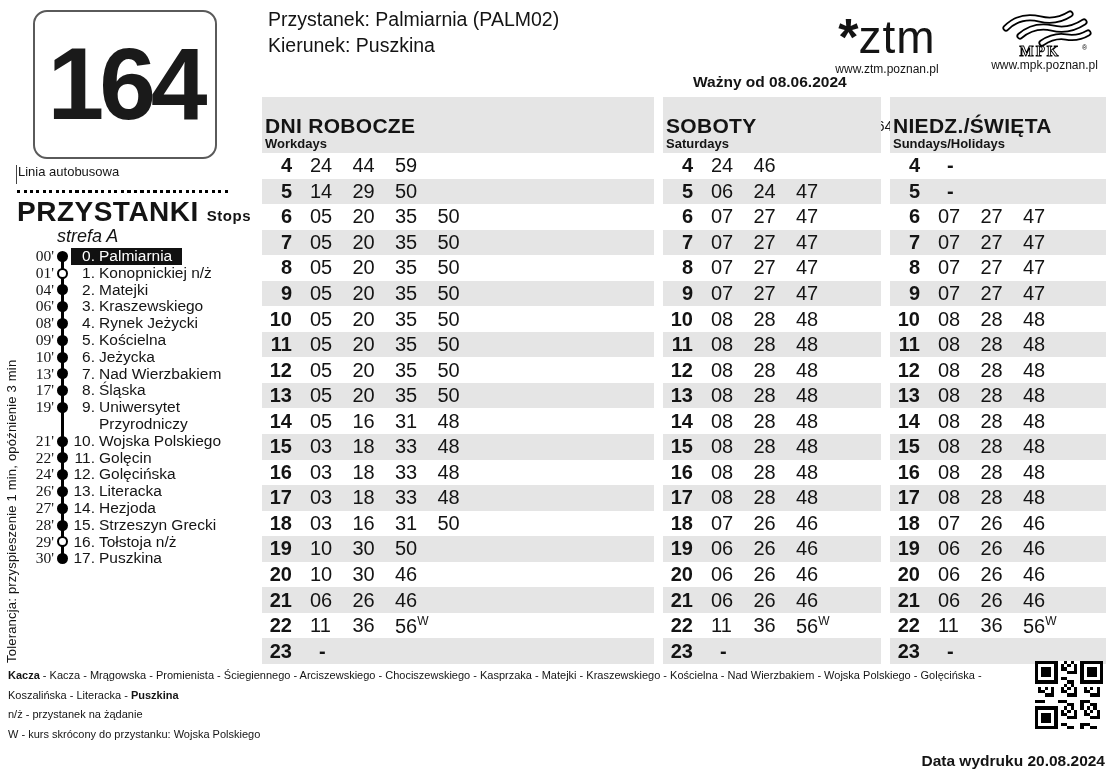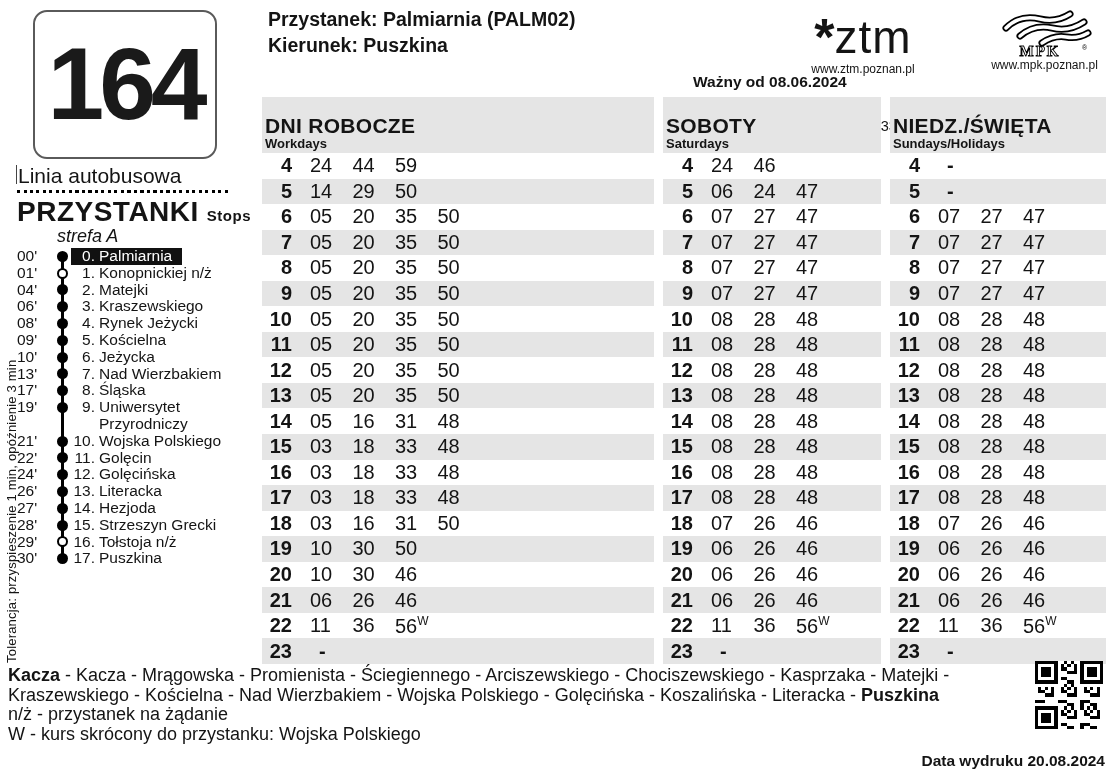--- a/index.html
+++ b/index.html
@@ -3,50 +3,50 @@
 <meta charset="utf-8">
 <style>
   html,body{margin:0;padding:0;background:#fff;}
   .page{position:relative;width:1113px;height:782px;background:#fff;overflow:hidden;
         font-family:"Liberation Sans",sans-serif;color:#141414;}
 
   
   .line-box{position:absolute;left:33px;top:10px;width:180px;height:145px;
             border:2px solid #5a5a5a;border-radius:14px;display:flex;align-items:center;justify-content:center;}
   .line-number{font-size:102px;font-weight:bold;letter-spacing:-5px;color:#1a1a1a;}
-  .line-type{position:absolute;left:18px;top:164px;font-size:21px;}
+  .line-type{position:absolute;left:18px;top:164px;font-size:13px;}
   .tick{position:absolute;left:16px;top:165px;width:1px;height:19px;background:#444;}
   .dotline{position:absolute;left:17px;top:190px;width:212px;height:3px;
            background:repeating-linear-gradient(90deg,#000 0 3px,transparent 3px 6.5px);}
 
   
   .stops-panel{position:absolute;left:17px;top:197px;width:248px;}
   .stops-title{font-size:28px;font-weight:bold;letter-spacing:.5px;line-height:30px;}
   .stops-title-en{font-size:15px;font-weight:bold;margin-left:8px;letter-spacing:.5px;}
   .zone{font-style:italic;font-size:18px;margin:0 0 3px 40px;line-height:18px;}
   .stops-list{position:relative;}
   .s-line{position:absolute;left:44px;top:8px;width:3px;height:302px;background:#000;}
   .s-row{display:flex;align-items:flex-start;line-height:16.8px;font-size:15.5px;position:relative;}
-  .s-time{width:37px;flex:none;}
+  .s-time{width:37px;text-align:right;flex:none;font-family:Liberation Serif, serif;}
   .s-bullet{width:17px;flex:none;display:flex;justify-content:center;align-items:center;height:16.8px;}
   .dot{width:11px;height:11px;border-radius:50%;background:#000;}
   .dot.open{background:#fff;border:2.5px solid #000;box-sizing:border-box;}
   .s-label{display:flex;flex:none;max-width:186px;}
   .s-num{width:24px;text-align:right;flex:none;padding-right:4px;}
   .s-name{white-space:nowrap;}
   .s-label.current{background:#111;color:#fff;padding-right:10px;}
   .tolerance{position:absolute;left:4px;top:663px;transform:rotate(-90deg);transform-origin:0 0;
              font-size:13px;white-space:nowrap;letter-spacing:.2px;}
 
   
-  .main-header{position:absolute;left:268px;top:6px;font-size:19.5px;font-weight:bold;line-height:26px;}
+  .main-header{position:absolute;left:268px;top:6px;font-size:19.5px;font-weight:normal;line-height:26px;}
   .valid-from{position:absolute;left:693px;top:73px;font-size:15.5px;font-weight:bold;}
 
   
-  .ztm-block{position:absolute;left:803px;top:12px;width:120px;text-align:center;}
+  .ztm-block{position:absolute;left:827px;top:12px;width:120px;text-align:center;}
   .ztm-logo{height:50px;line-height:50px;white-space:nowrap;}
   .ztm-star{font-size:52px;font-weight:bold;vertical-align:-2px;}
   .ztm-text{font-size:46px;letter-spacing:1px;}
   .org-site{font-size:12px;line-height:15px;}
   .org-tel{font-size:14.5px;line-height:18px;margin-top:40px;}
   .mpk-block{position:absolute;left:982px;top:6px;width:125px;text-align:center;}
   .mpk-logo{display:block;margin:0 auto;}
 
   
   .tt{position:absolute;top:97px;}
@@ -54,21 +54,21 @@
   .tt-title{font-size:21px;font-weight:bold;line-height:23px;letter-spacing:.3px;}
   .tt-sub{font-size:13px;font-weight:bold;line-height:14px;}
   .tt-row{display:flex;align-items:center;height:25.55px;font-size:20px;white-space:nowrap;}
   .tt-row.stripe{background:#e5e5e5;}
   .tt-hour{width:30px;text-align:right;font-weight:bold;flex:none;}
   .tt-min{width:42.5px;flex:none;box-sizing:border-box;padding-left:18px;}
   .tt-min sup{font-size:12px;}
   .tt-min.dash{font-weight:bold;padding-left:27px;}
 
   
-  .route-footer{position:absolute;left:8px;top:666px;width:1012px;font-size:18px;line-height:19.5px;}
+  .route-footer{position:absolute;left:8px;top:666px;width:1012px;font-size:11px;line-height:19.5px;}
   .route-footer p{margin:0;}
   .qr{position:absolute;left:1035px;top:661px;width:68px;height:68px;}
   .print-date{position:absolute;left:860px;top:752px;width:245px;text-align:right;
               font-size:15.5px;font-weight:bold;}
 </style>
 </head>
 <body>
 
 <div class="page">
 

